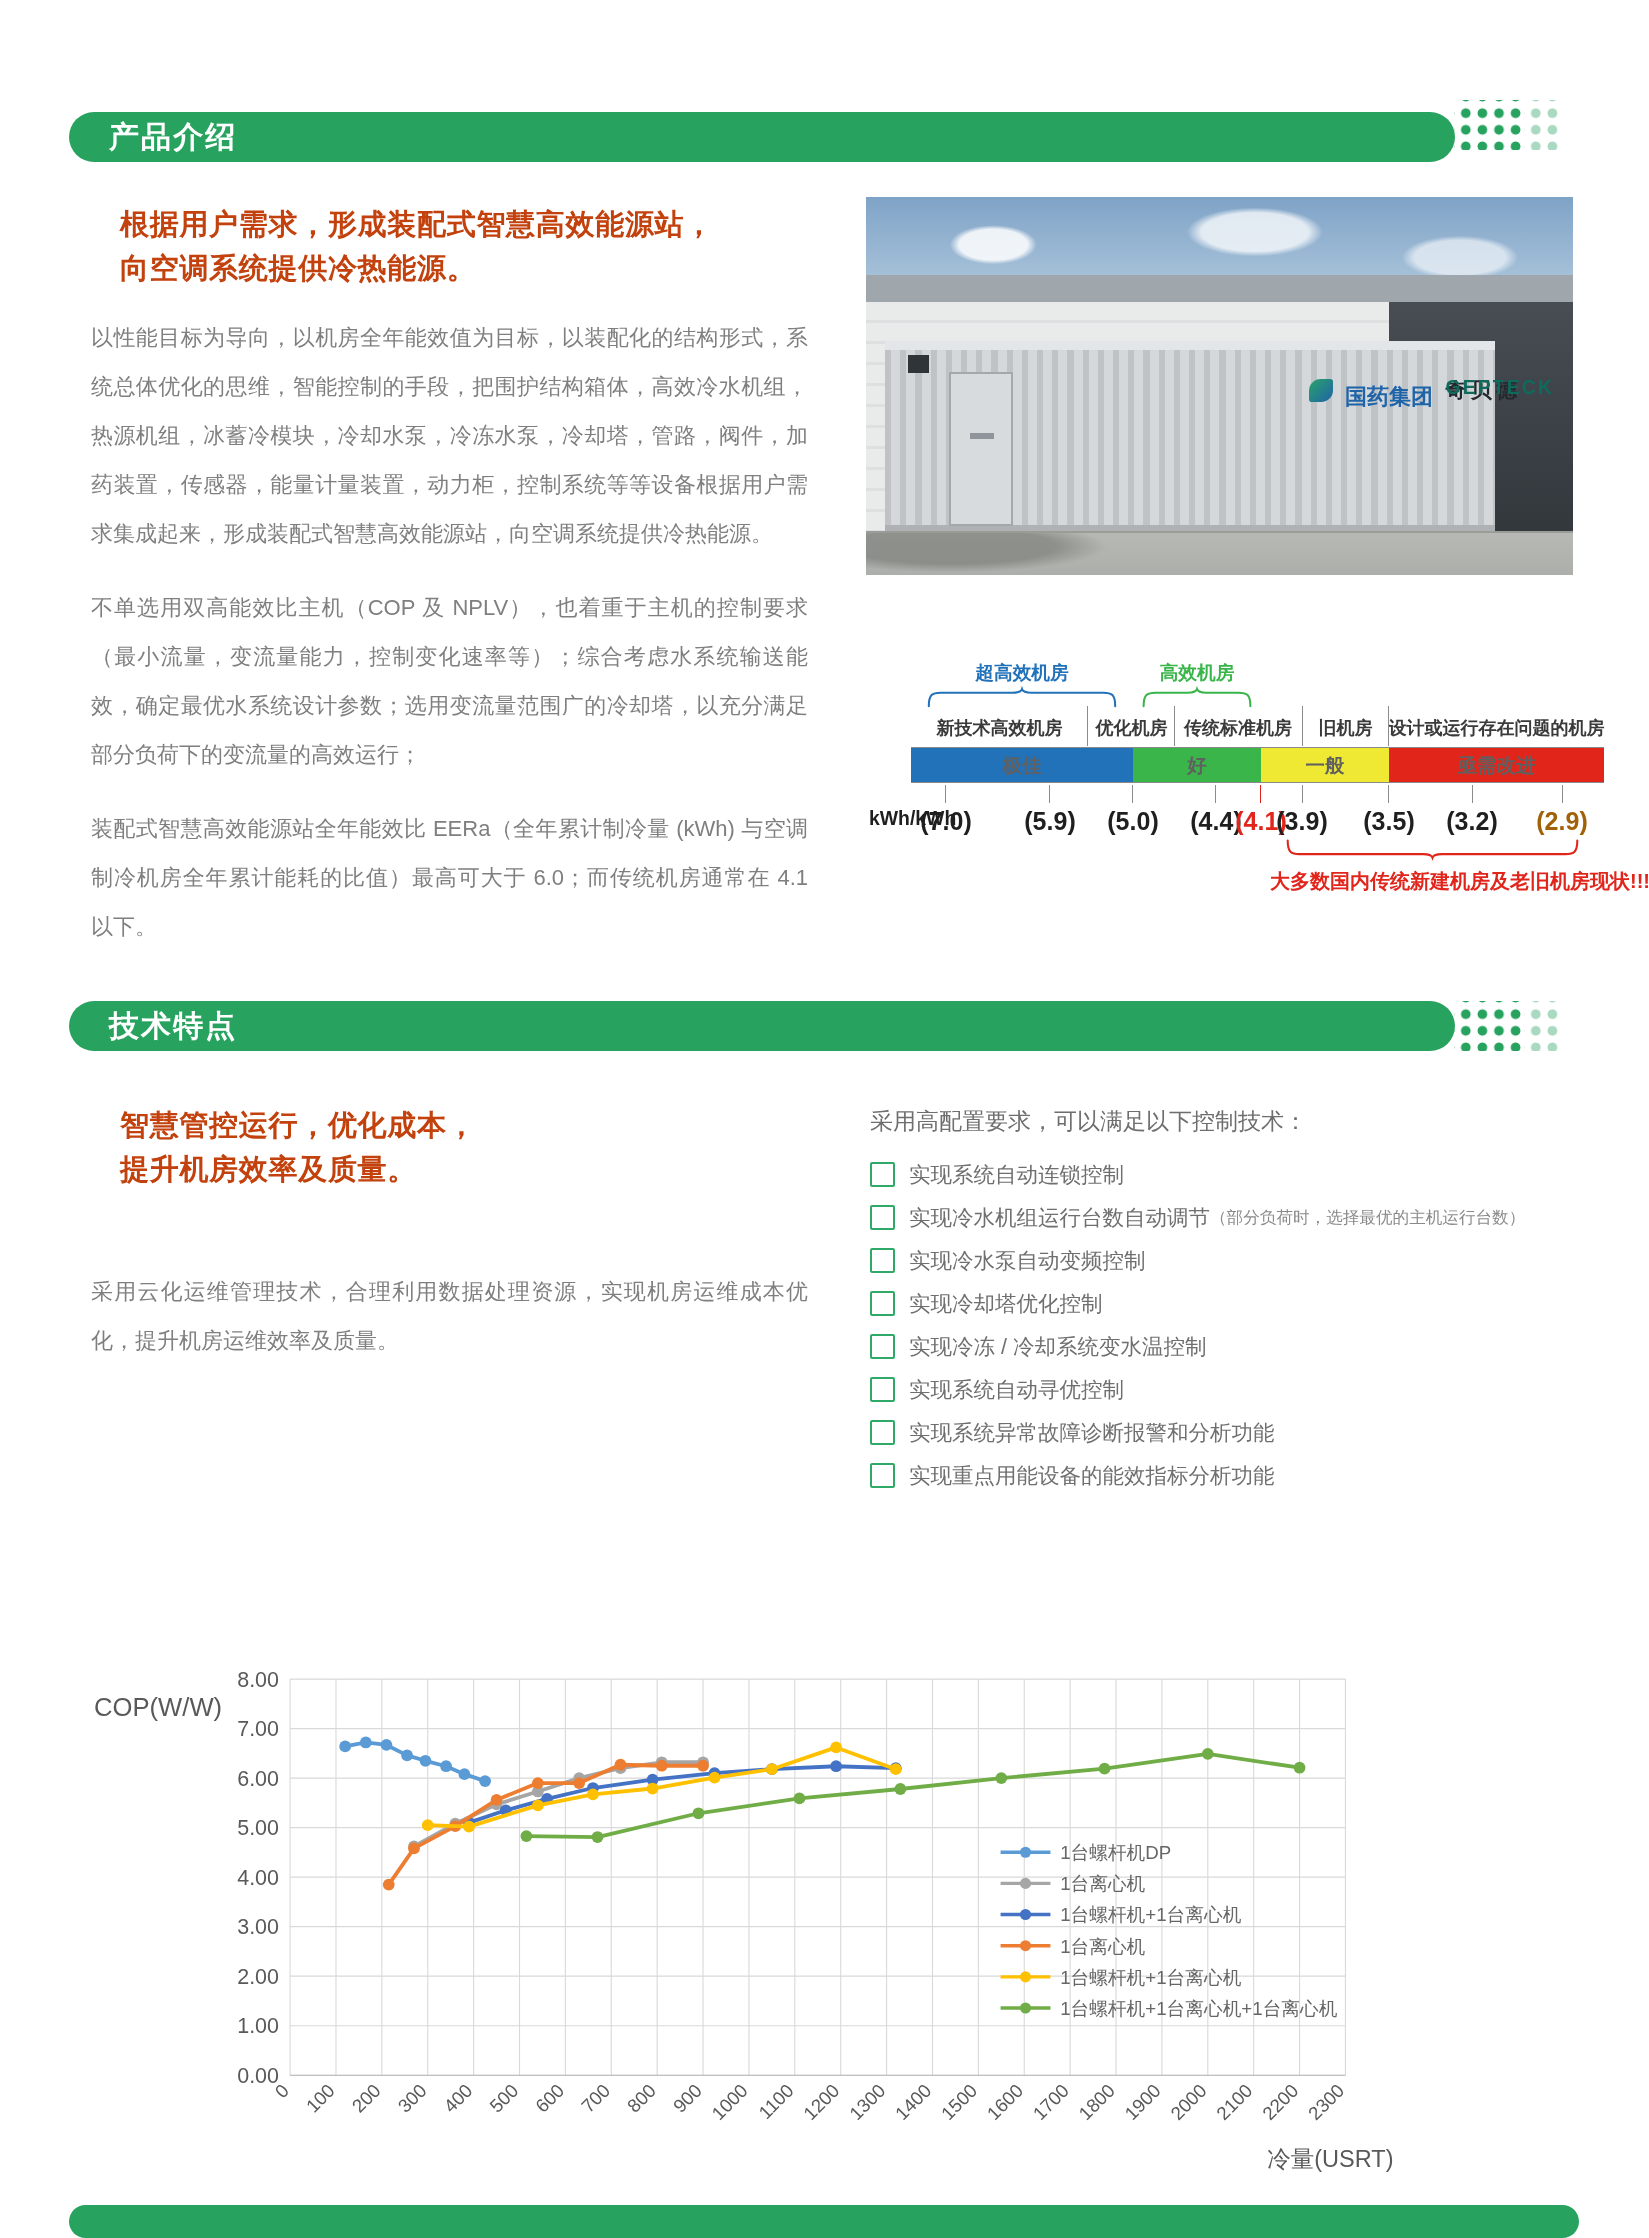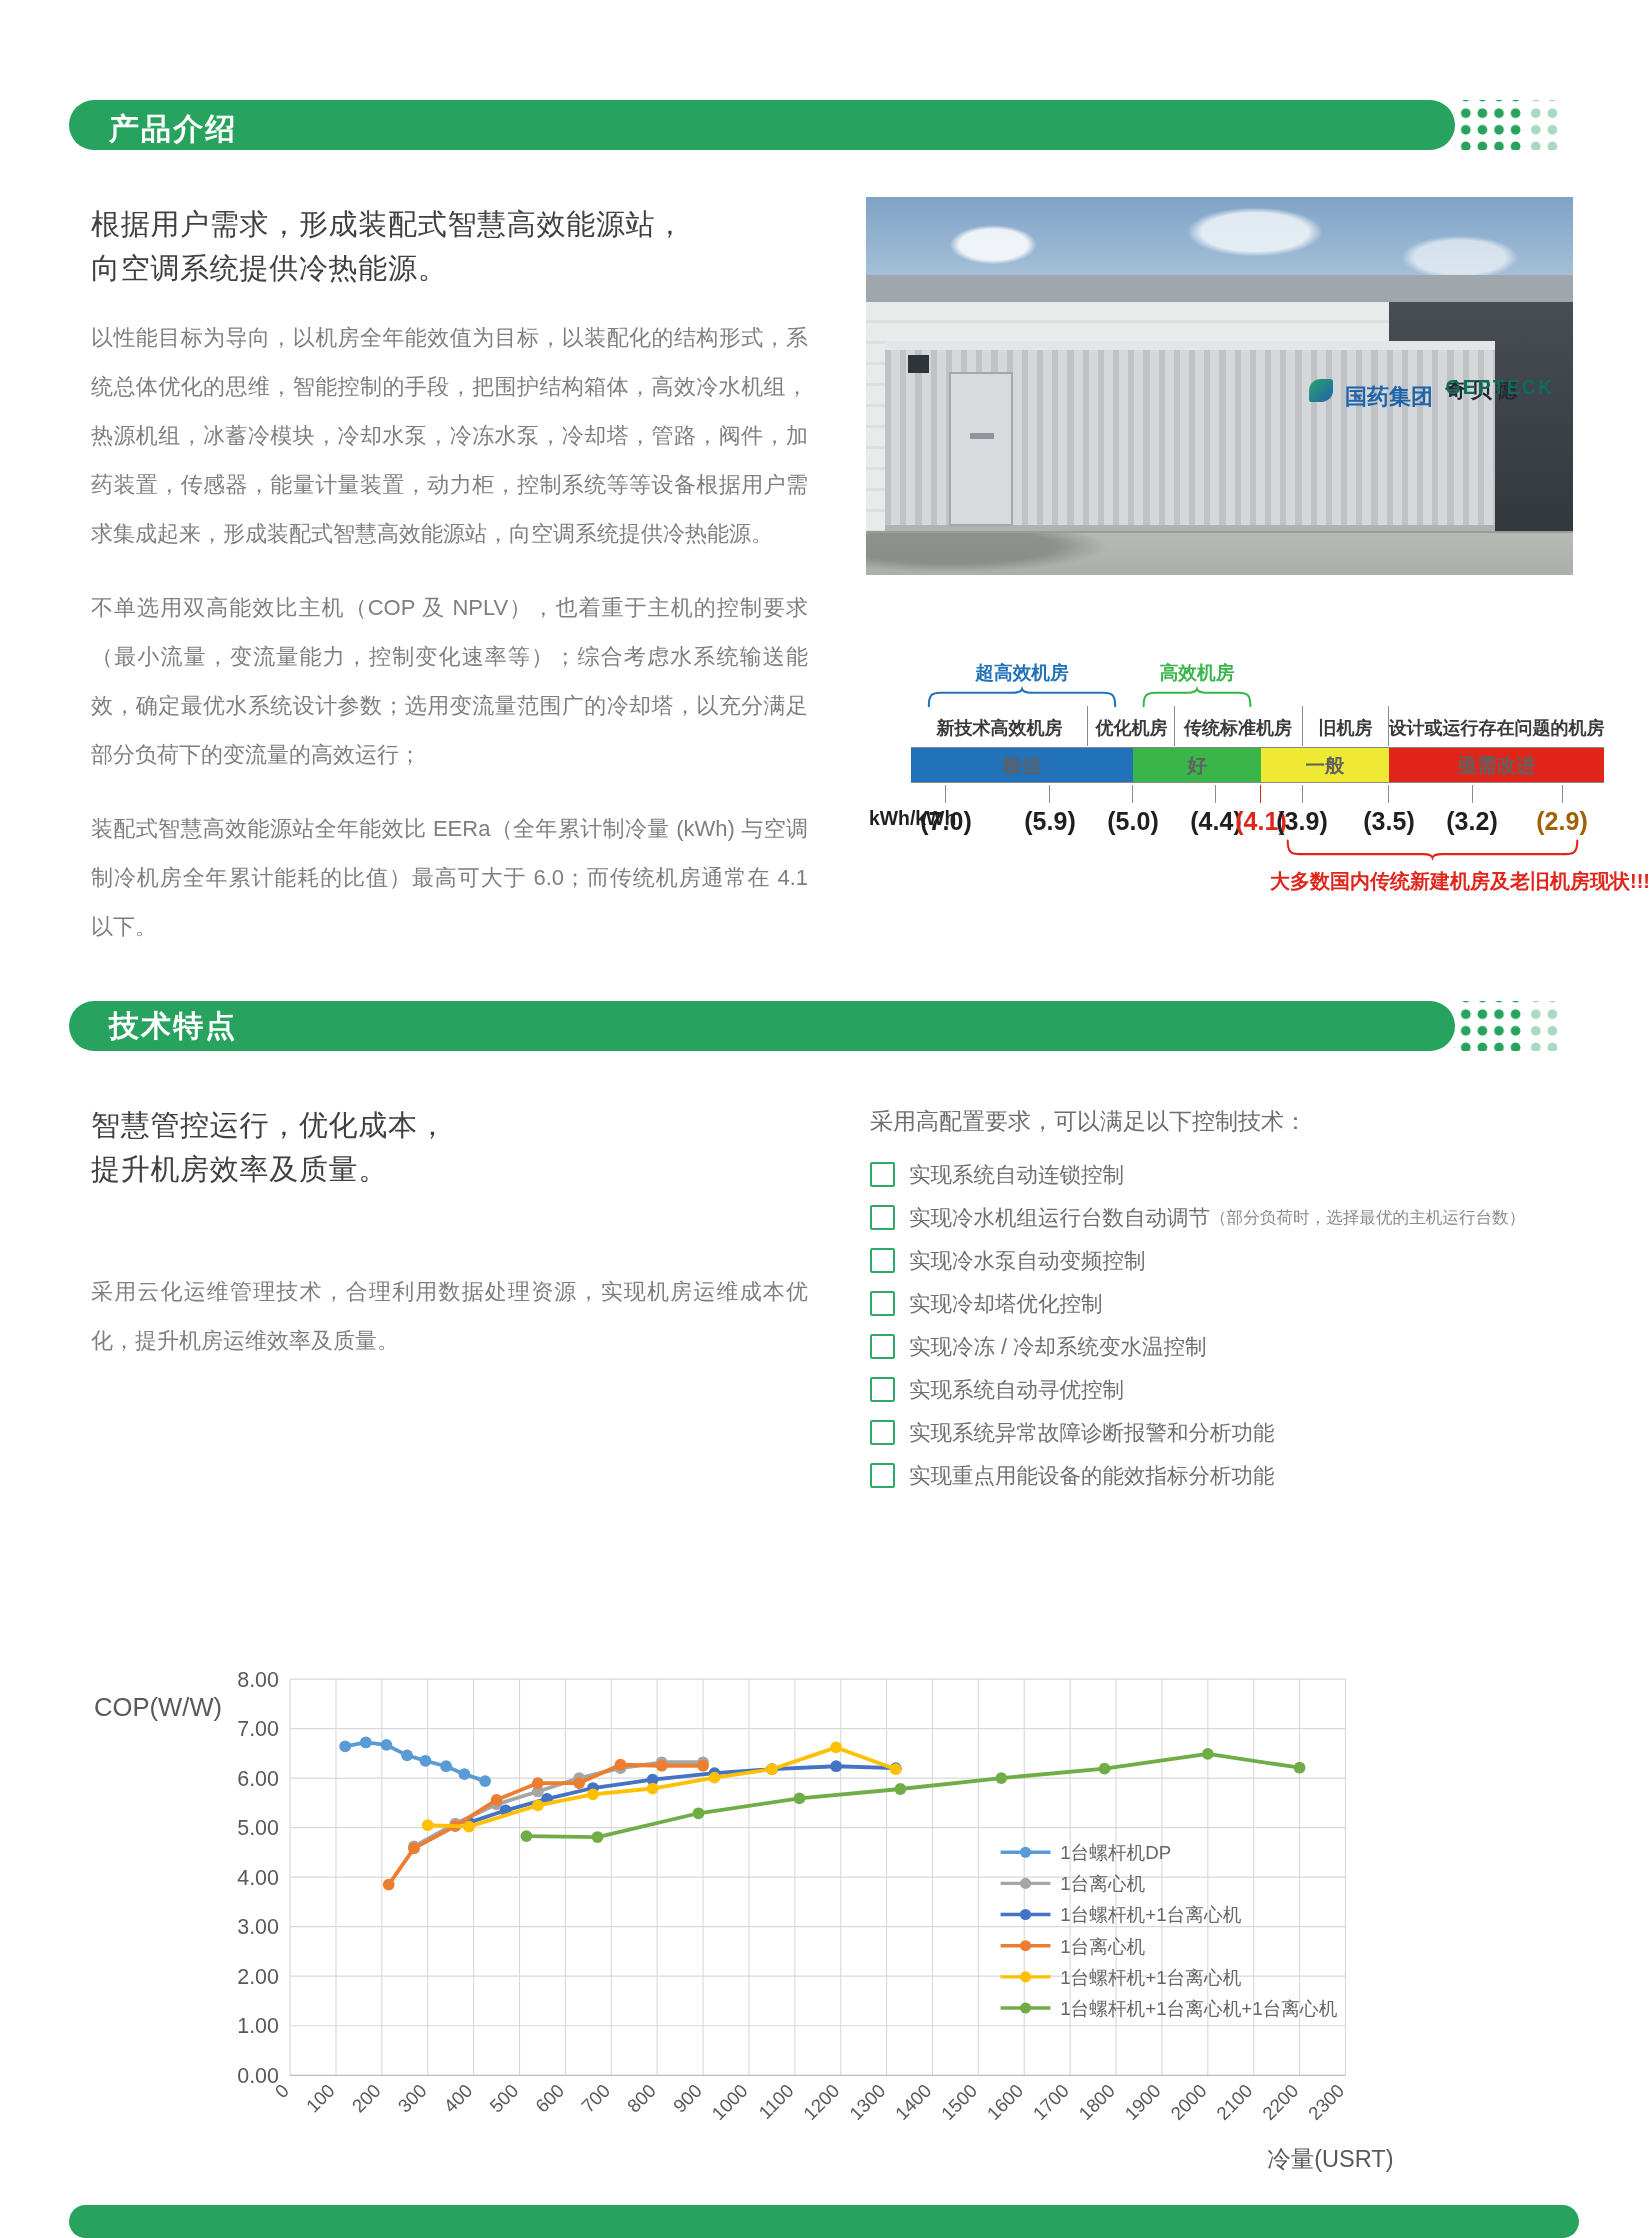--- a/index.html
+++ b/index.html
@@ -10,22 +10,22 @@
   .hbar{position:absolute;left:69px;width:1386px;height:50px;background:#27A35F;
         border-radius:25px;display:flex;align-items:center;padding-left:40px;box-sizing:border-box;}
   .hbar .htitle{color:#ffffff;font-size:30px;font-weight:bold;letter-spacing:2.1px;}
   .dots{position:absolute;width:69px;height:50px;
         background-image:radial-gradient(circle,#27A35F 4.5px,rgba(0,0,0,0) 5.2px);
         background-size:16.6px 16.6px;background-position:3.5px 4.9px;}
   .dots-light{position:absolute;width:39px;height:50px;
         background-image:radial-gradient(circle,#A9D9C0 4.5px,rgba(0,0,0,0) 5.2px);
         background-size:16.6px 16.6px;background-position:3.5px 4.9px;}
 
-  .subtitle{position:absolute;color:#404040;font-size:29px;font-weight:400;line-height:44px;
-        white-space:pre-line;letter-spacing:0.7px;}
+  .subtitle{position:absolute;color:#c2410c;font-size:29px;font-weight:700;line-height:44px;
+        white-space:pre-line;letter-spacing:0.7px;margin-left:29px;}
   .paras{position:absolute;color:#7F7F7F;font-size:22px;line-height:49px;text-align:justify;}
   .paras p{margin:0 0 25px 0;}
 
   
   .photo{position:absolute;left:866px;top:197px;width:707px;height:378px;overflow:hidden;background:#9FB9D2;}
   .photo *{position:absolute;}
   .sky{left:0;top:0;width:100%;height:159px;
        background:
         radial-gradient(62px 28px at 18% 30%,rgba(255,255,255,.85) 0 55%,rgba(255,255,255,0) 70%),
         radial-gradient(97px 35px at 55% 22%,rgba(255,255,255,.75) 0 55%,rgba(255,255,255,0) 70%),
@@ -79,21 +79,21 @@
   .chart-titlebar span{font-size:23px;color:#6A6A6A;}
   .chart-svg{position:absolute;left:69px;top:1641px;}
 
   .footer-bar{position:absolute;left:69px;top:2205px;width:1510px;height:33px;background:#27A35F;border-radius:16.6px;}
 </style>
 </head>
 <body>
 
 <div class="page">
 
-  <div class="hbar" style="top:100px;align-items:flex-end;">
+  <div class="hbar" style="top:112px;">
     <span class="htitle">产品介绍</span>
   </div>
   <div class="dots" style="left:1454px;top:100px;"></div>
   <div class="dots-light" style="left:1524px;top:100px;"></div>
 
   <div class="subtitle" style="left:91px;top:202px;width:762px;">根据用户需求，形成装配式智慧高效能源站，
 向空调系统提供冷热能源。</div>
 
   <div class="paras" style="left:91px;top:313px;width:717px;">
       <p>以性能目标为导向，以机房全年能效值为目标，以装配化的结构形式，系统总体优化的思维，智能控制的手段，把围护结构箱体，高效冷水机组，热源机组，冰蓄冷模块，冷却水泵，冷冻水泵，冷却塔，管路，阀件，加药装置，传感器，能量计量装置，动力柜，控制系统等等设备根据用户需求集成起来，形成装配式智慧高效能源站，向空调系统提供冷热能源。</p>

